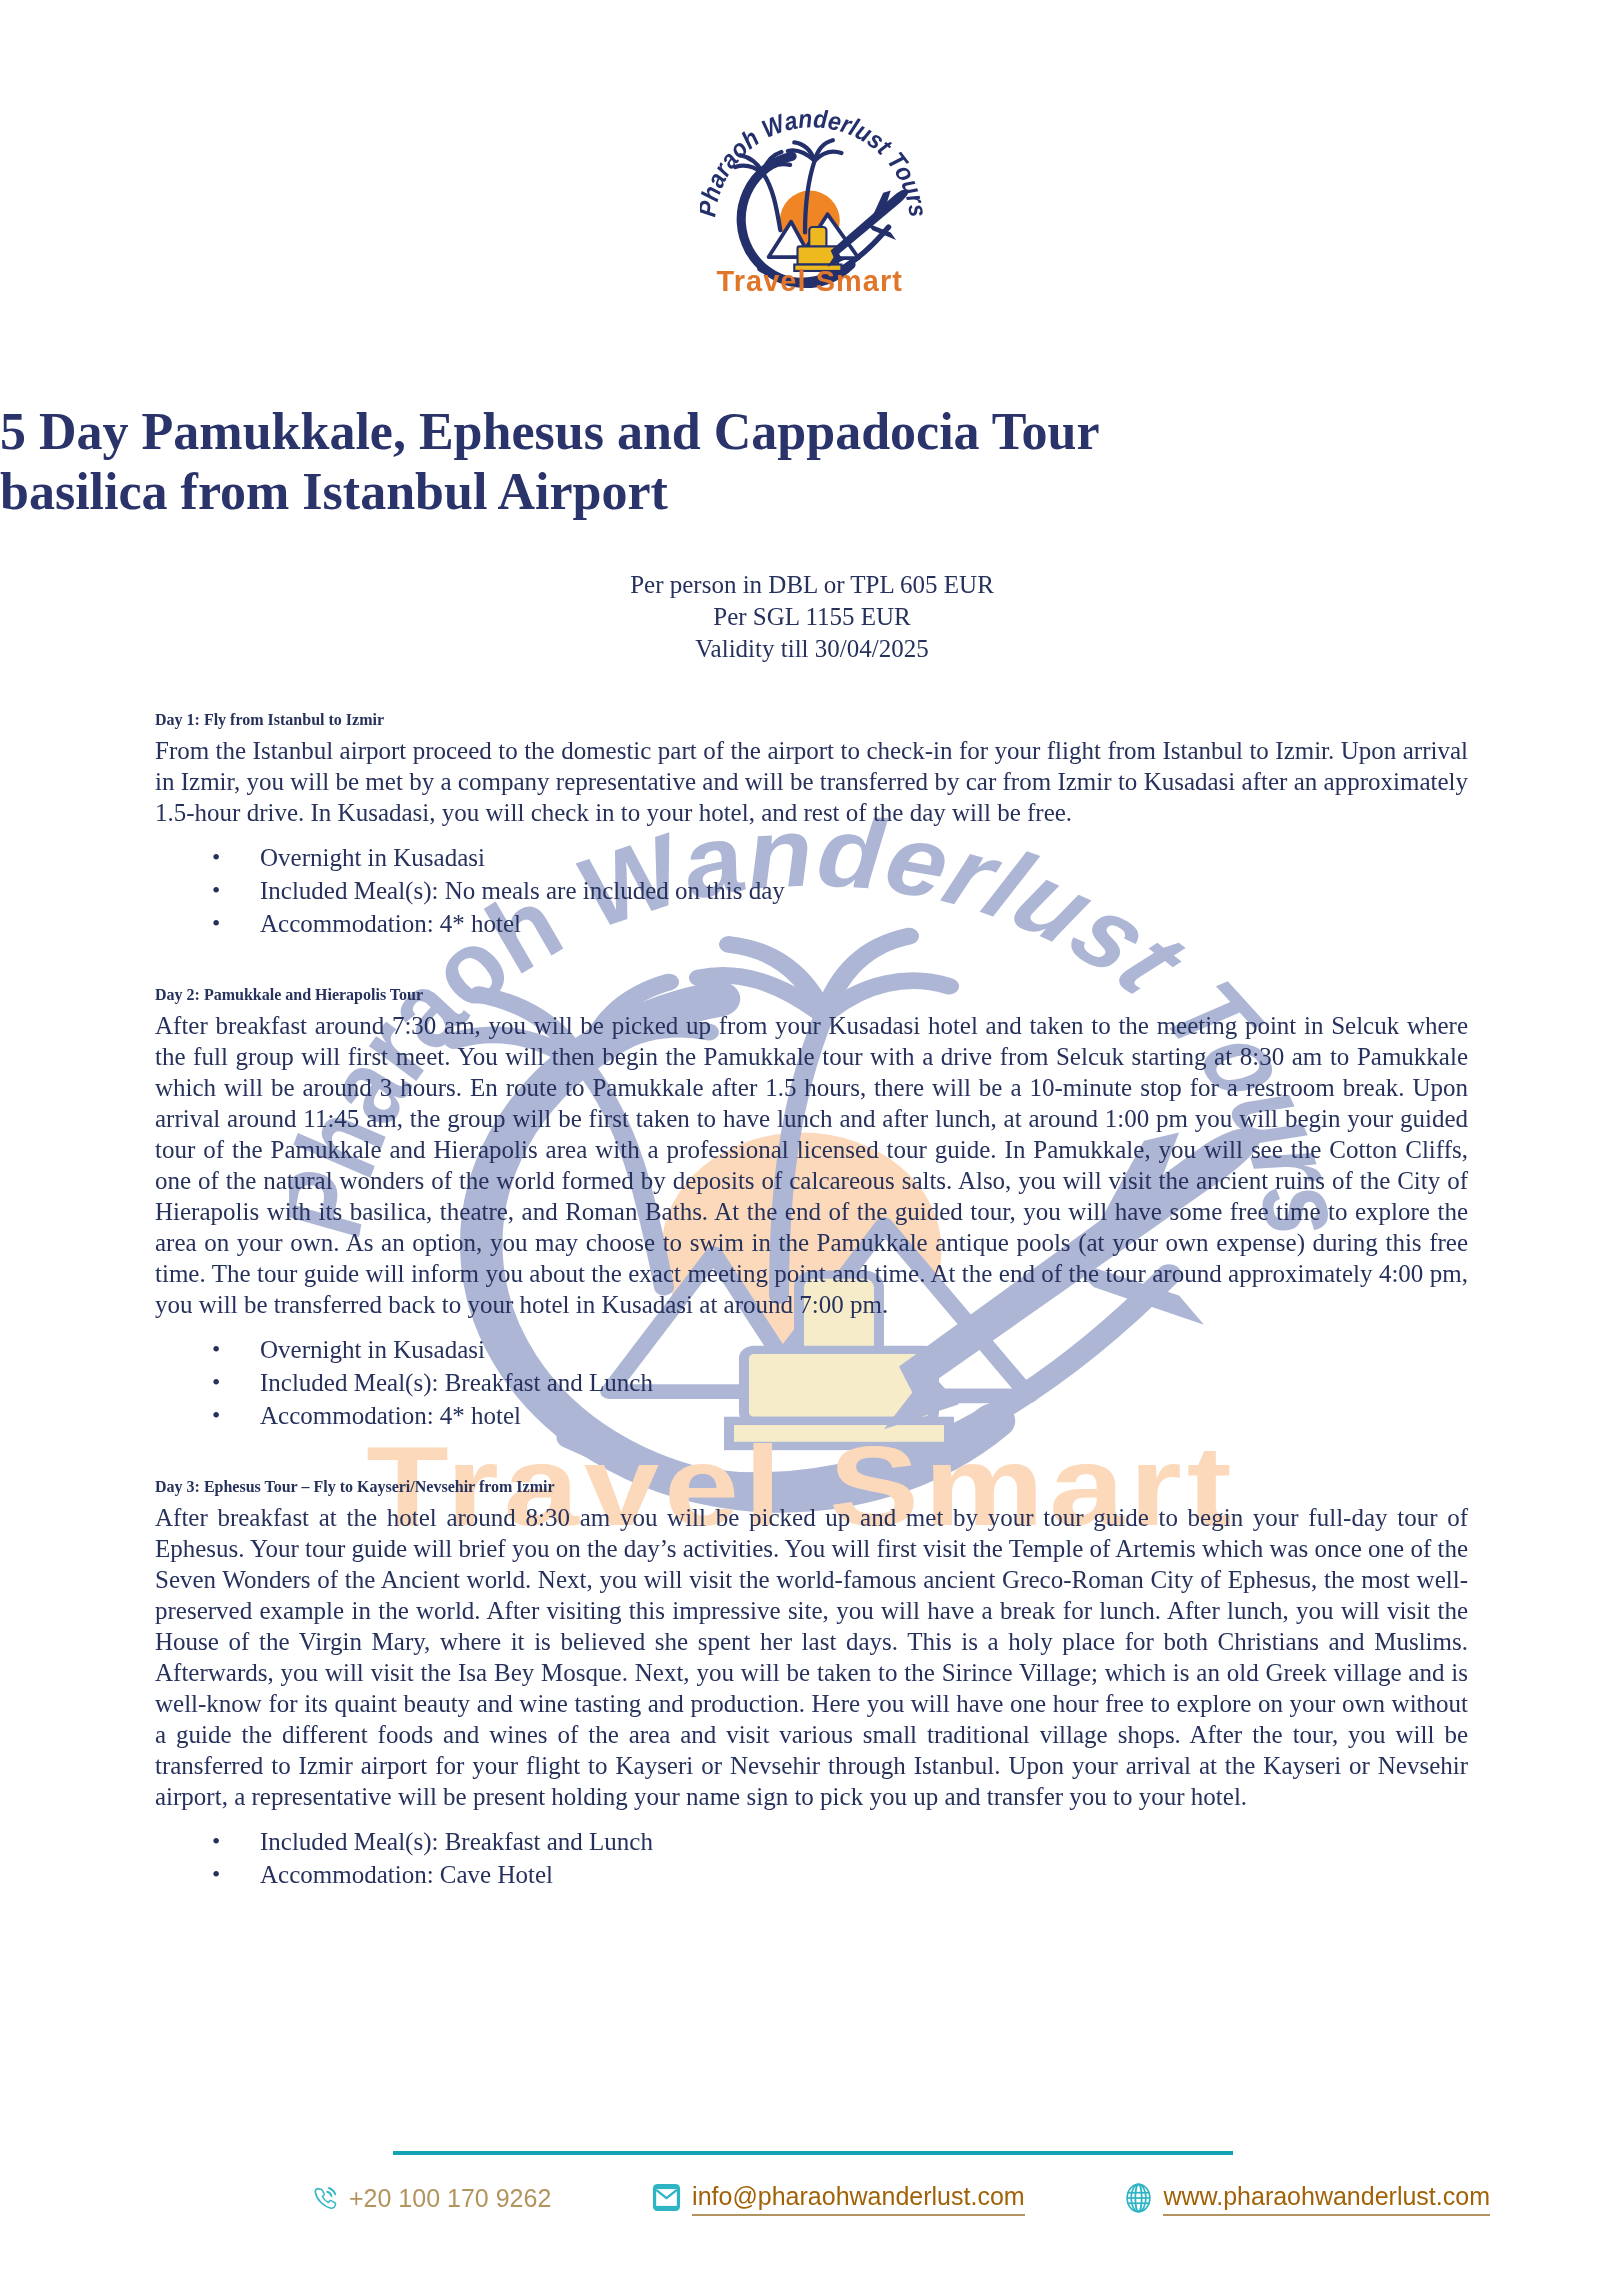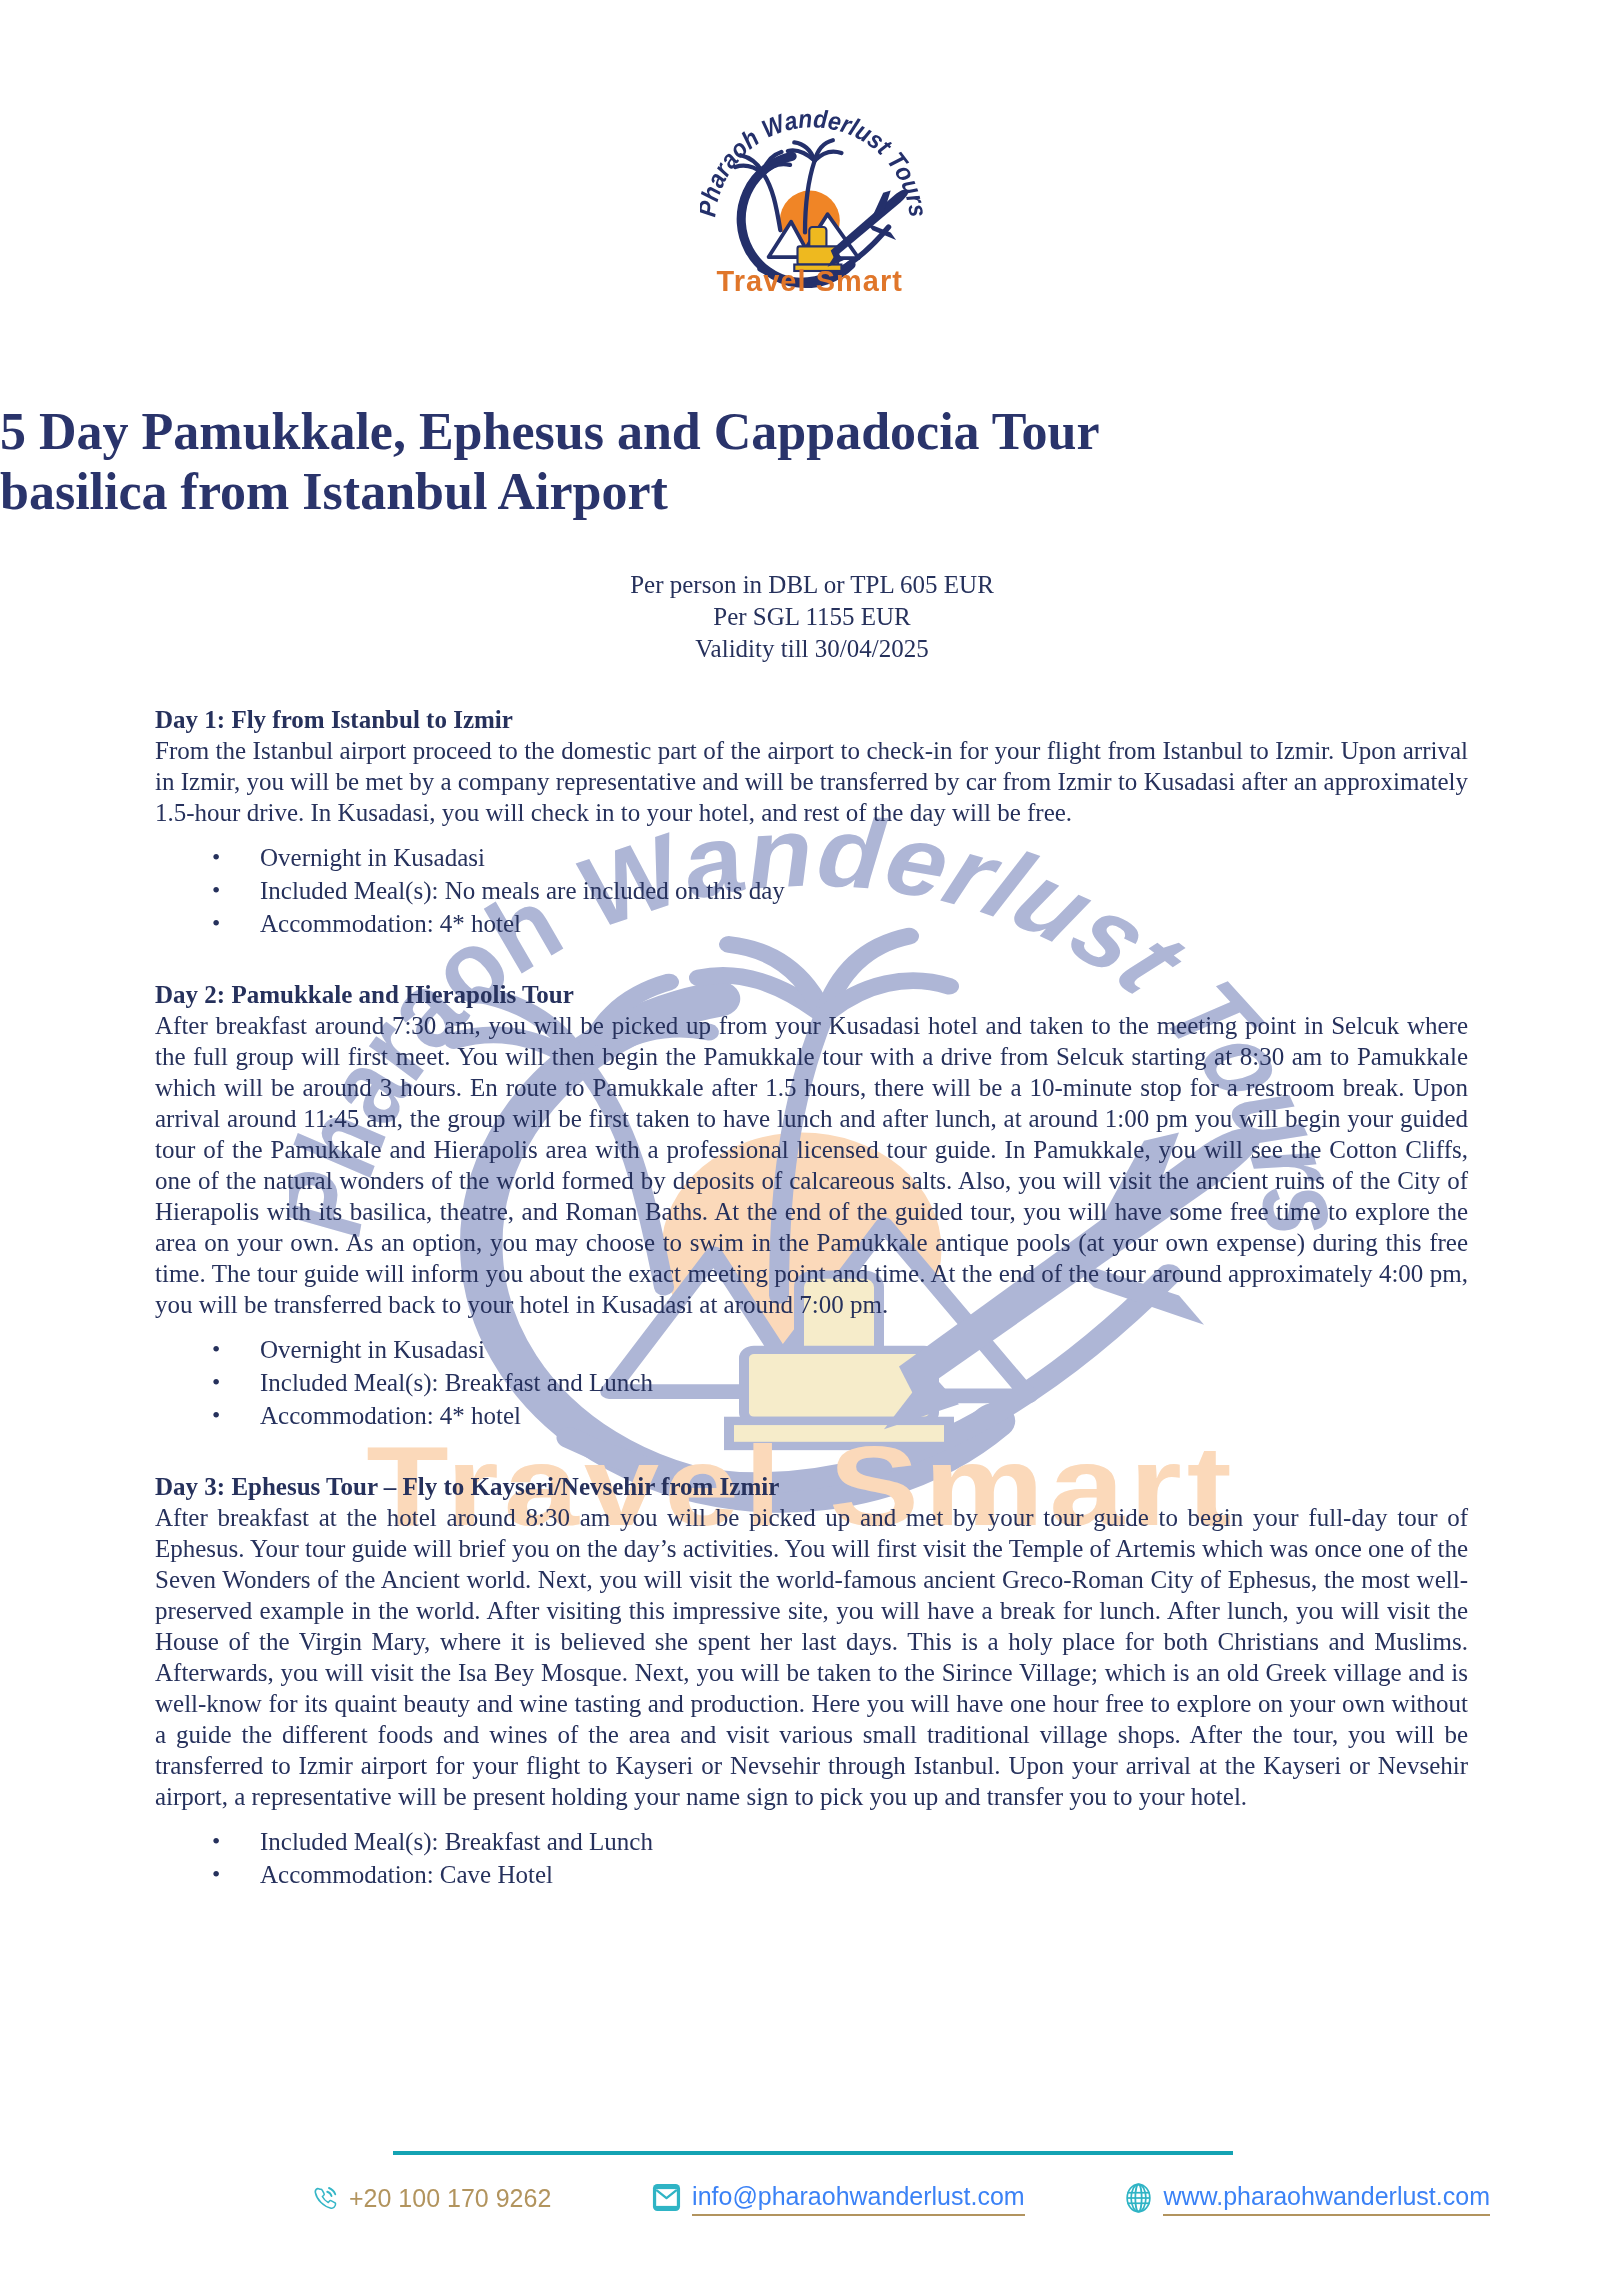--- a/index.html
+++ b/index.html
@@ -25,21 +25,21 @@
   .pricing {
     position:relative; z-index:1; margin-top:47px;
     text-align:center; color:#26315c; font-size:25px; line-height:32px;
   }
   
   .body-copy {
     position:relative; z-index:1;
     margin:0 156px 0 155px; color:#26315c; font-size:25px;
   }
   .day-heading {
-    font-size:25px; line-height:31px; font-weight:bold;
+    font-size:16px; line-height:31px; font-weight:bold;
     margin:39px 0 0 0; color:#26315c;
   }
   .para { text-align:justify; line-height:31px; margin:0; }
   .bullets { list-style:none; margin:13px 0 0 0; padding:0; }
   .bullets li { position:relative; padding-left:105px; line-height:33px; }
   .bullets li::before {
     content:"\2022"; position:absolute; left:57px; top:0;
     font-size:23.6px; color:#26315c;
   }
   
@@ -48,21 +48,21 @@
     background:#14a3b3; z-index:1;
   }
   .footer {
     position:absolute; left:309px; right:134px; top:2182px; z-index:1;
     display:flex; align-items:center; justify-content:space-between;
     font-family:"Liberation Sans", sans-serif; font-size:25px; color:#b2945e;
   }
   .contact { display:flex; align-items:flex-start; gap:10px; white-space:nowrap; }
   .contact .icon { flex:0 0 auto; display:block; }
   .contact a, .contact .linkish {
-    color:#3b82f6; text-decoration:none;
+    color:#a16207; text-decoration:none;
     border-bottom:2.7px solid #b2945e; padding-bottom:2.7px;
   }
 </style>
 </head>
 <body>
 
 <div class="page">
 
   <svg class="watermark" viewBox="0 0 420 390" preserveAspectRatio="none" aria-hidden="true">
     <defs>

